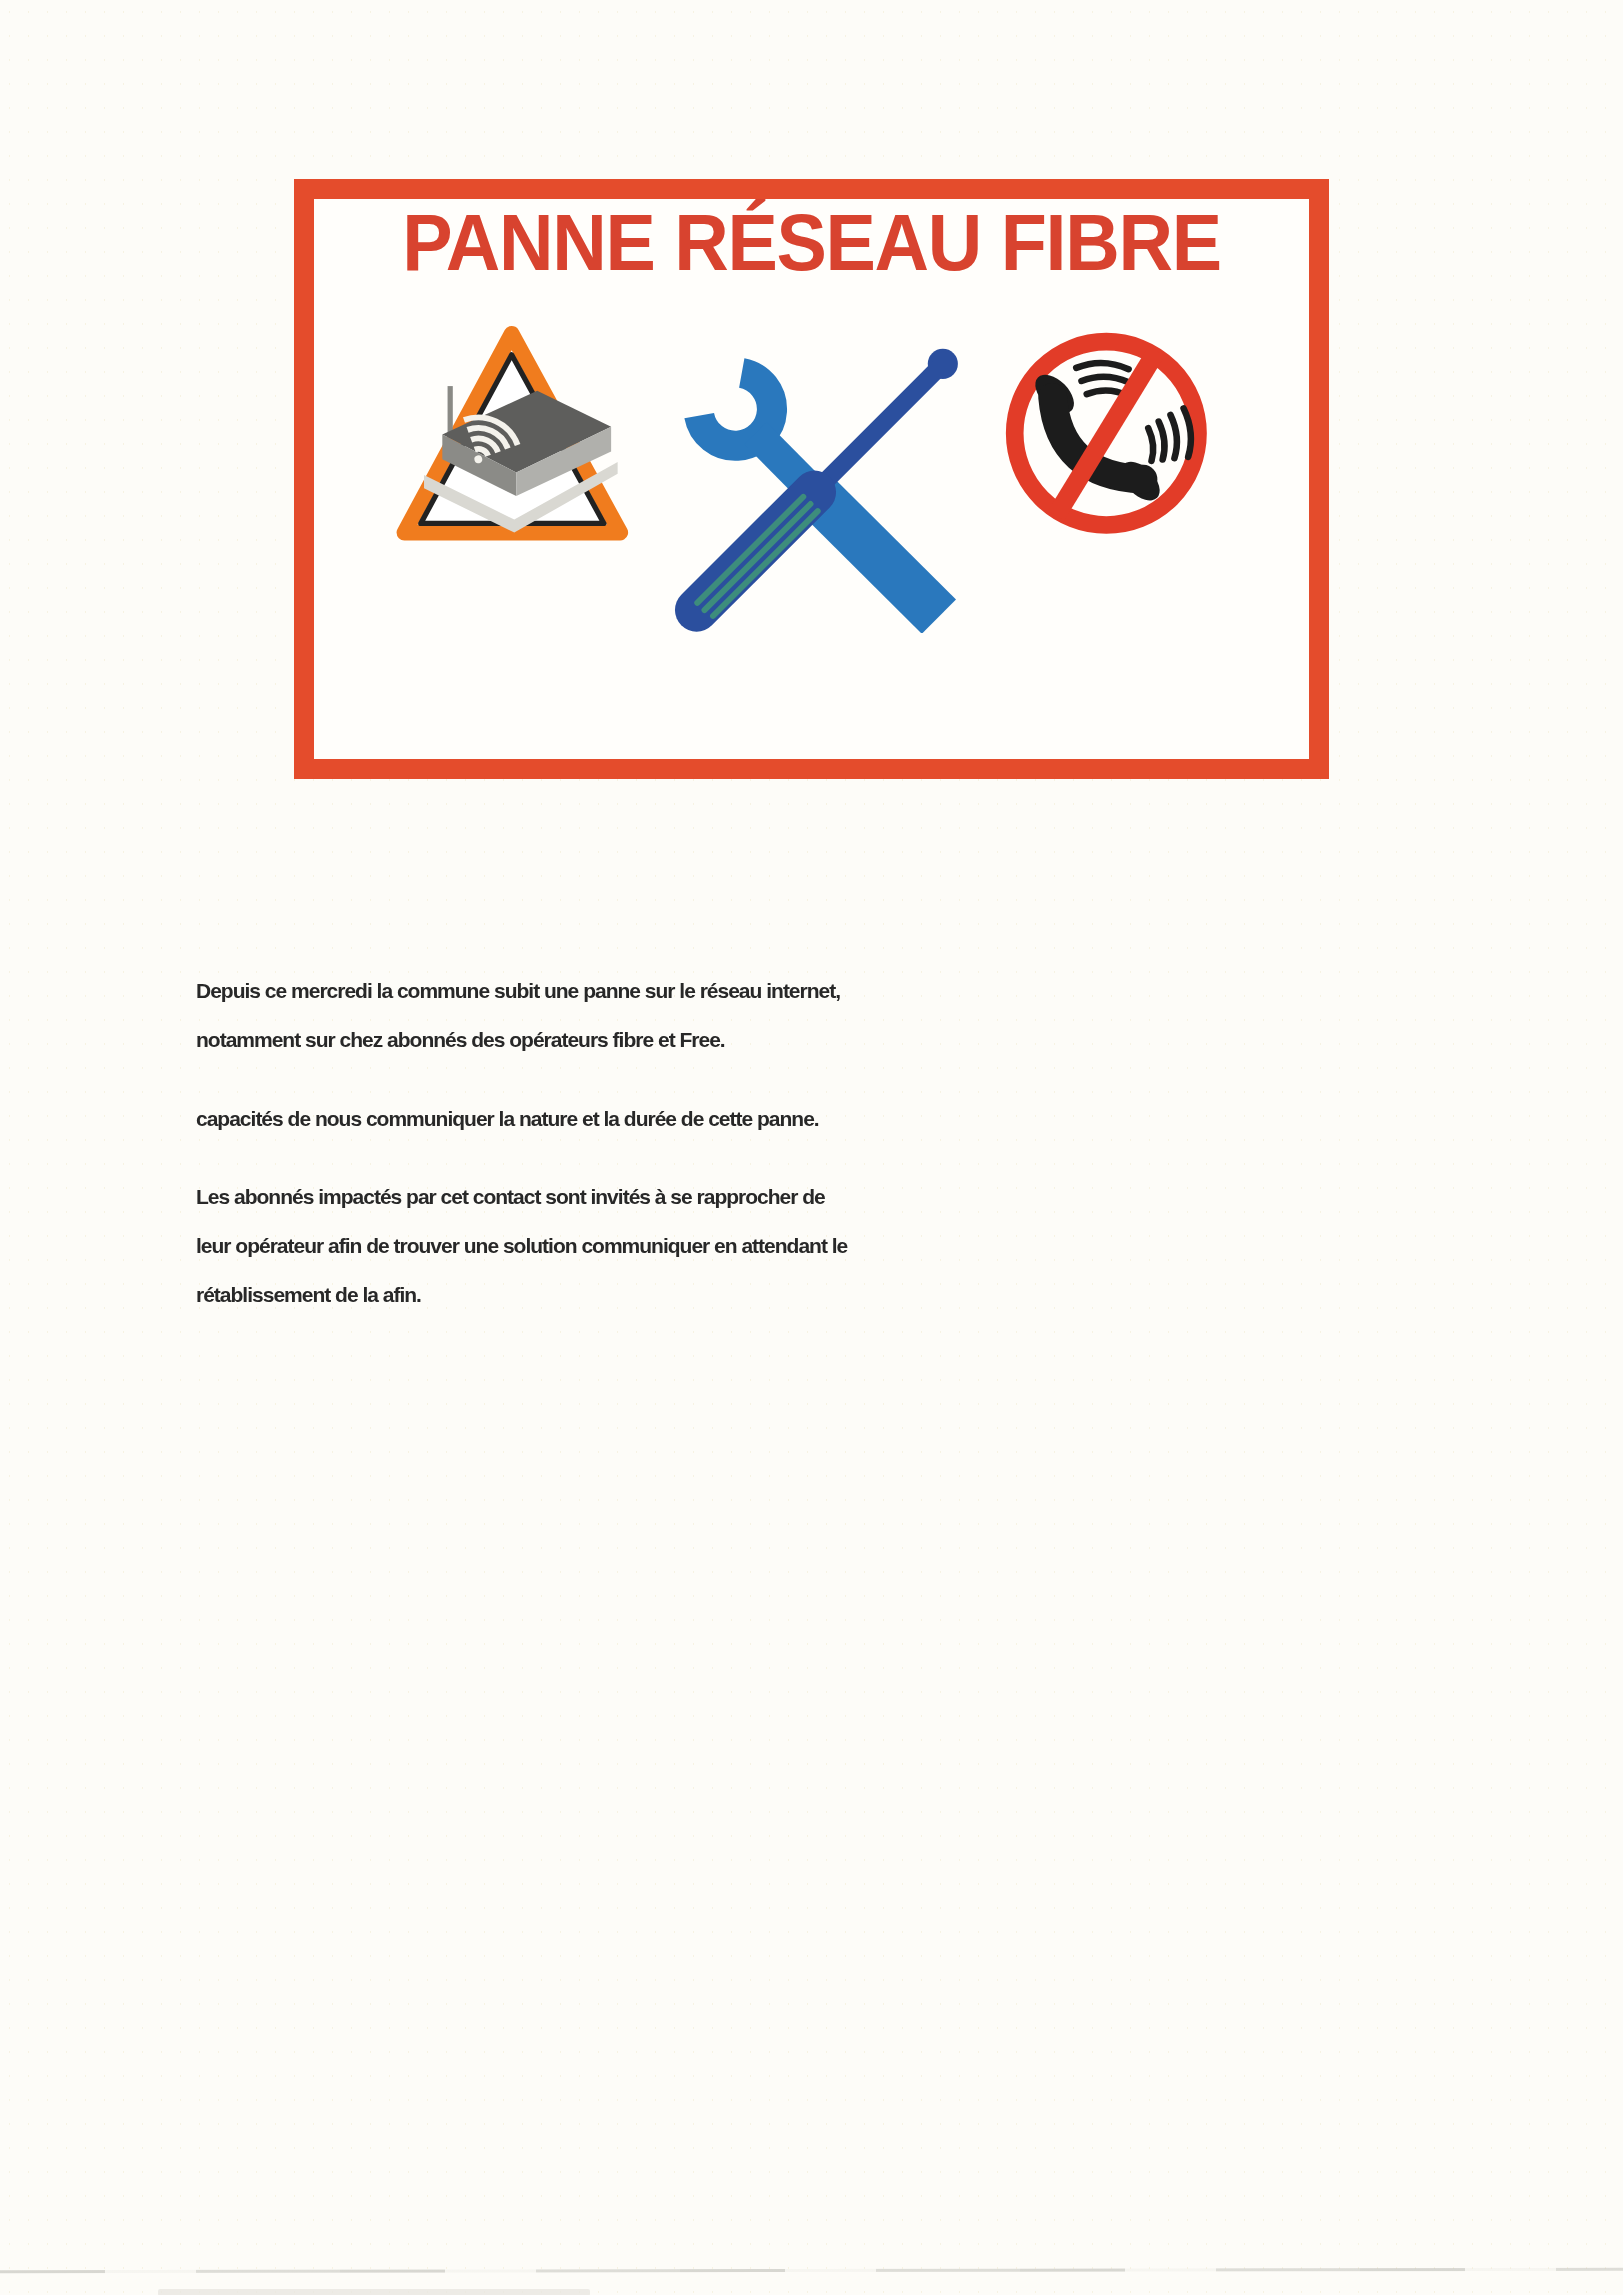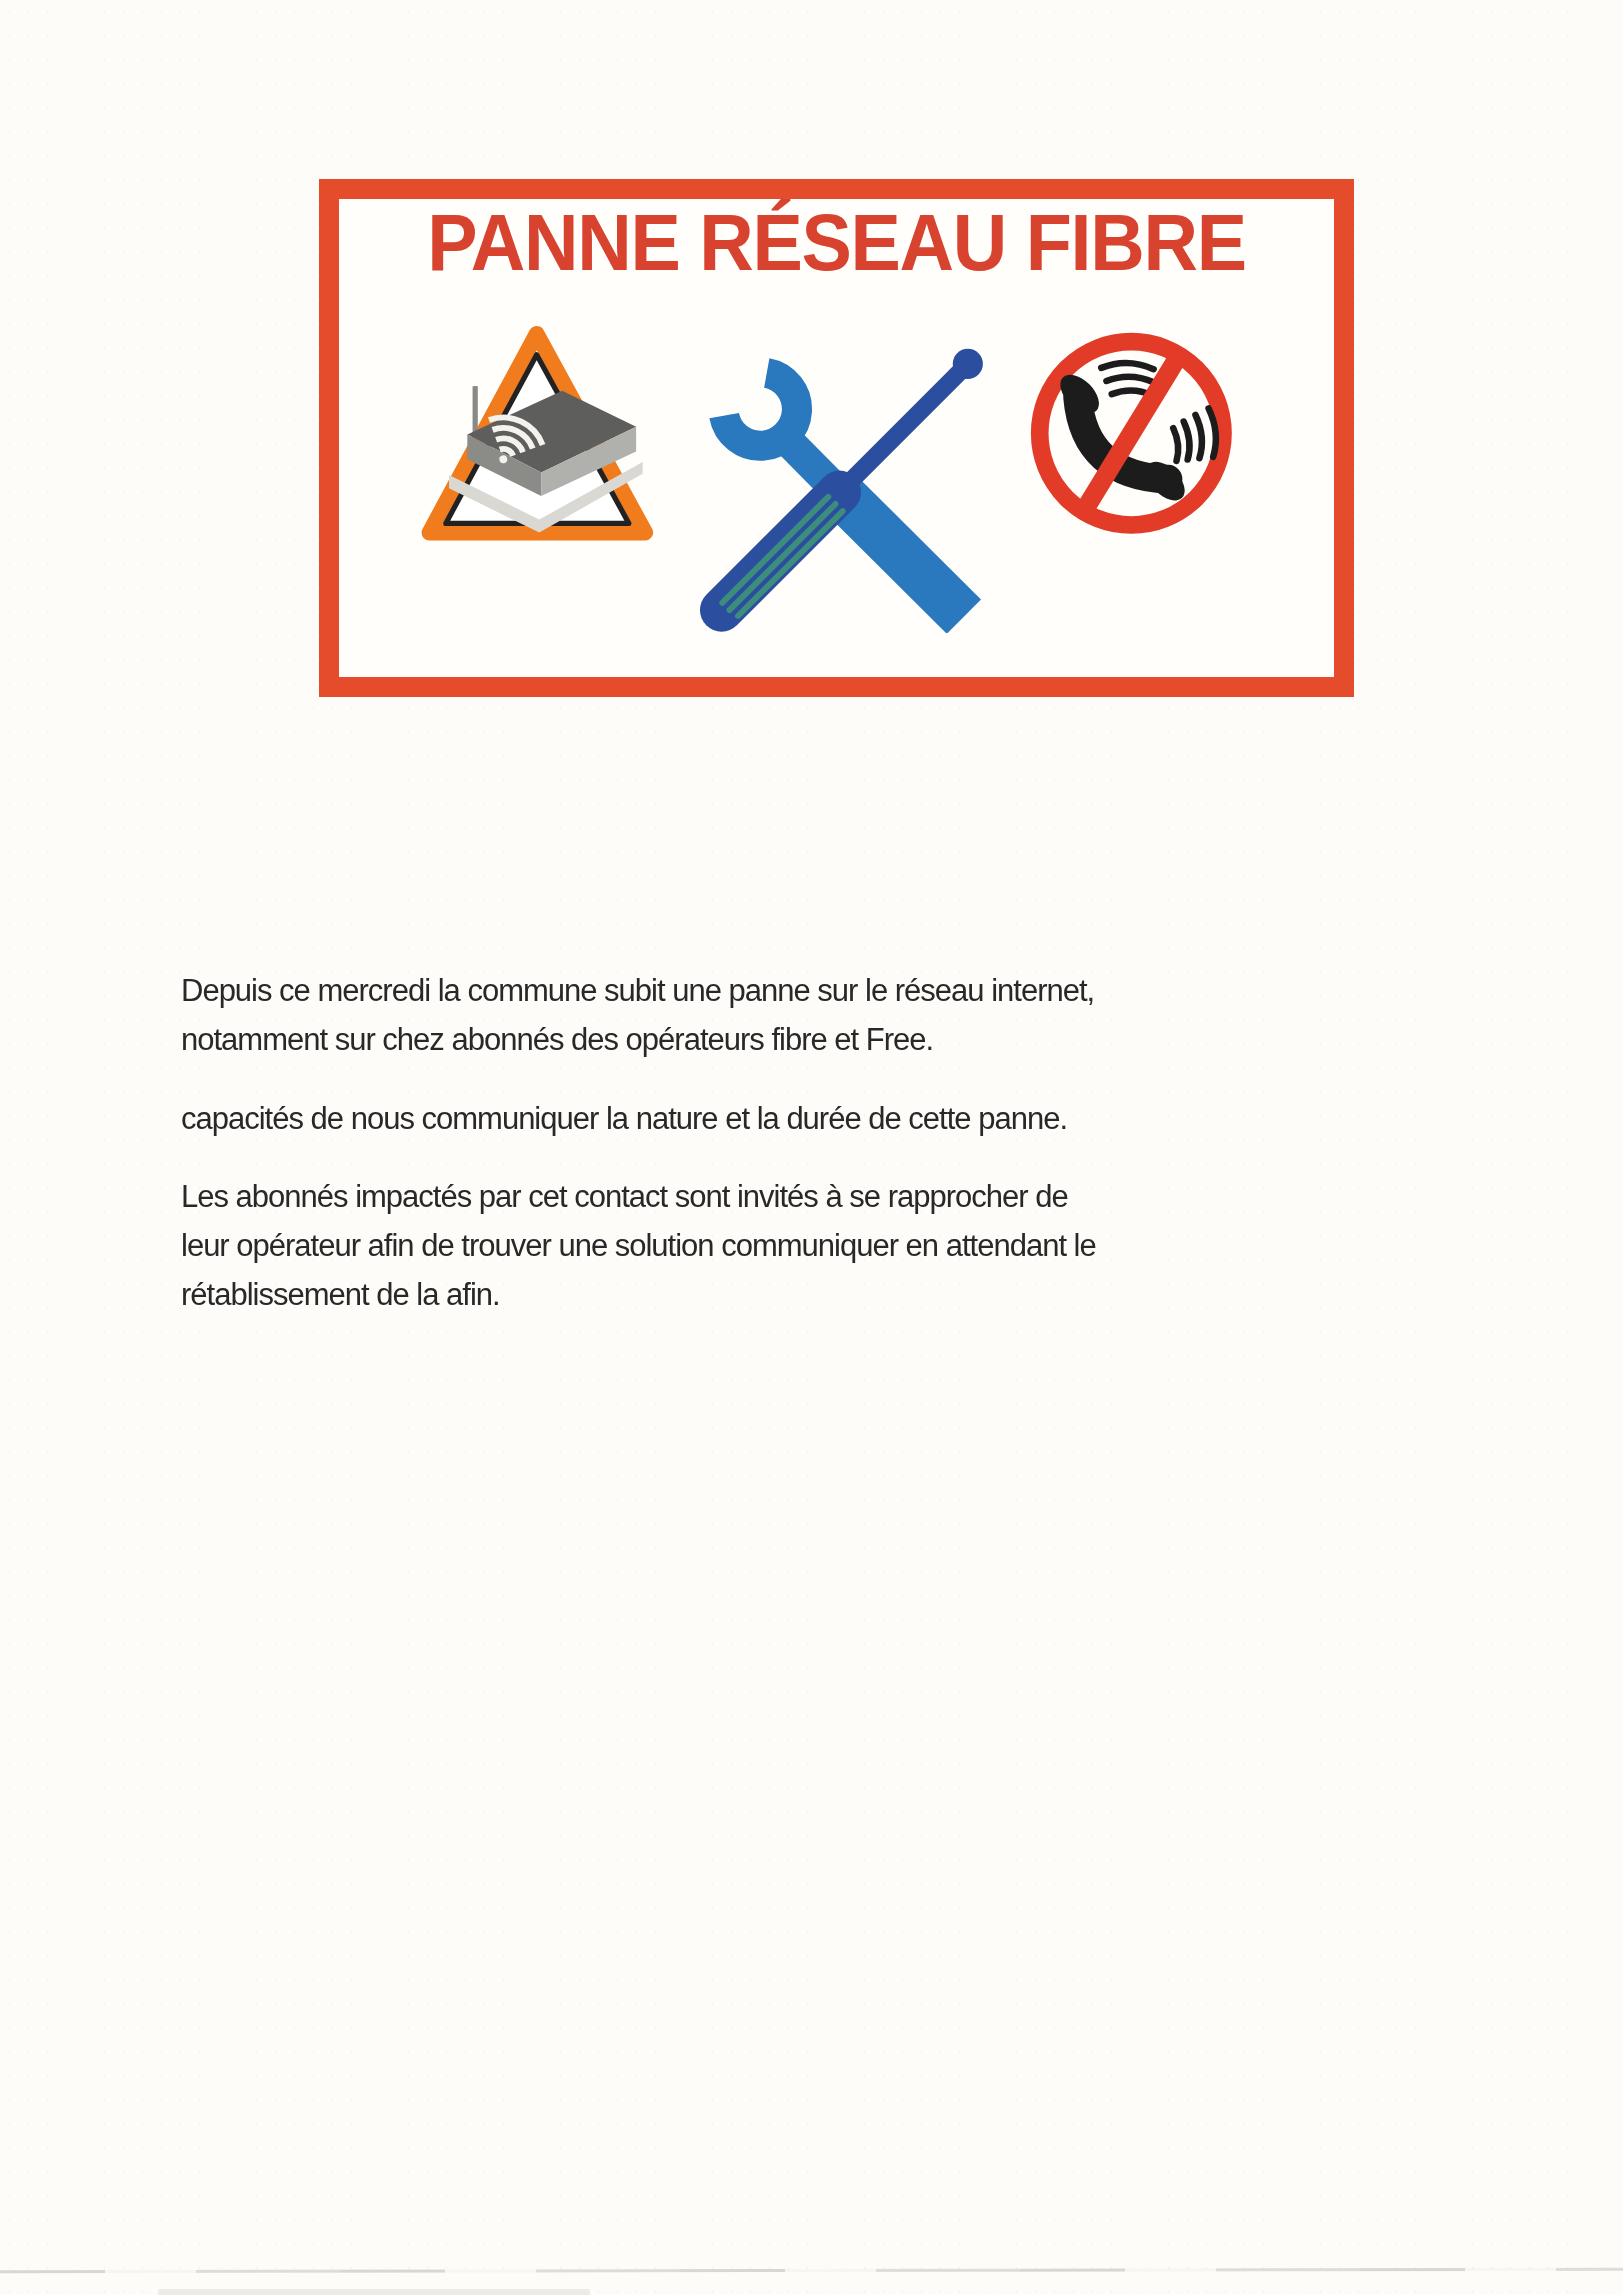--- a/index.html
+++ b/index.html
@@ -6,45 +6,45 @@
   .page{
     position:relative;
     width:1623px;height:2295px;
     background:#fdfcf8;
     background-image:radial-gradient(rgba(240,232,205,.5) 0.8px, transparent 1px);
     background-size:19px 24px;
     overflow:hidden;
     font-family:"Liberation Sans", sans-serif;
   }
   .banner{
-    position:absolute;left:319px;top:179px;
-    width:1035px;height:518px;
+    position:absolute;left:294px;top:179px;
+    width:1035px;height:600px;
     box-sizing:border-box;
     border:20px solid #e44c2c;
     background:#fffefb;
   }
   .banner-title{
     position:absolute;left:0;top:5.2px;width:100%;
     text-align:center;
     font-size:77px;line-height:1;
     font-weight:700;
     letter-spacing:-1.3px;
     color:#d8432f;
     transform:scale(0.98,1.04);
     white-space:nowrap;
   }
   .icon{position:absolute;}
   .icon-warning{left:76px;top:124px;width:244px;height:223px;}
   .icon-tools{left:351px;top:136px;width:295px;height:298px;}
   .icon-nophone{left:685px;top:123px;width:216px;height:224px;}
   .notice{
-    position:absolute;left:181px;top:966px;width:1152px;
+    position:absolute;left:196px;top:966px;width:1152px;
     color:#282828;
-    font-weight:400;
-    font-size:31px;
+    font-weight:700;
+    font-size:21px;
     letter-spacing:-1px;
   }
   .para{margin:0 0 29.5px 0;}
   .line{line-height:49px;white-space:nowrap;}
   .scan-line{
     position:absolute;left:0;top:2269px;width:1623px;height:2.6px;
     background:repeating-linear-gradient(90deg,
       rgba(185,185,178,.55) 0 105px,
       rgba(210,210,202,.15) 105px 196px,
       rgba(190,190,183,.5) 196px 340px);

